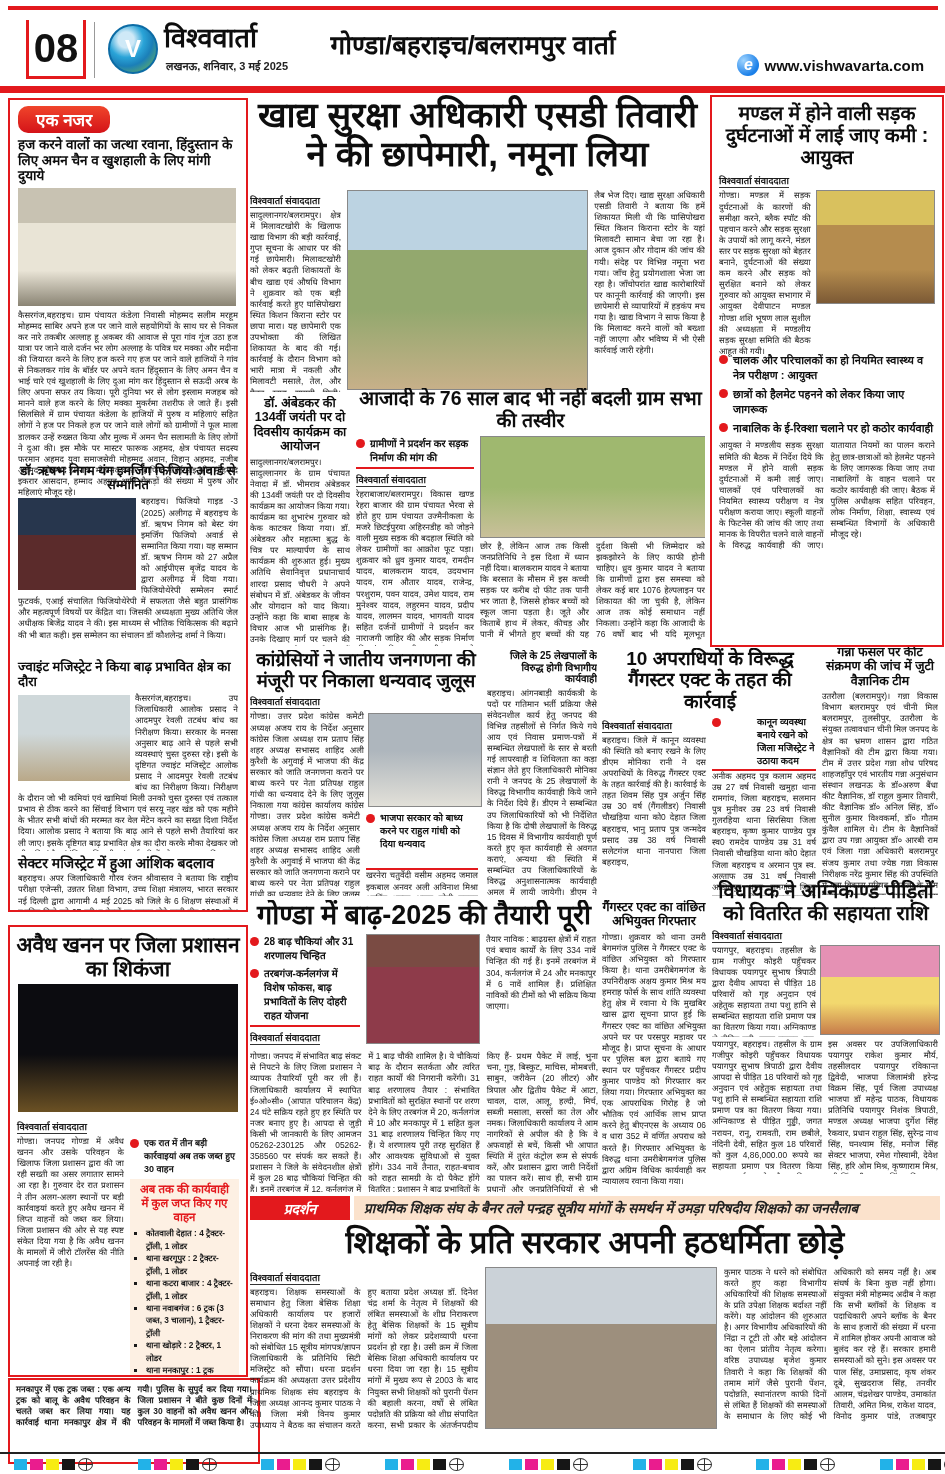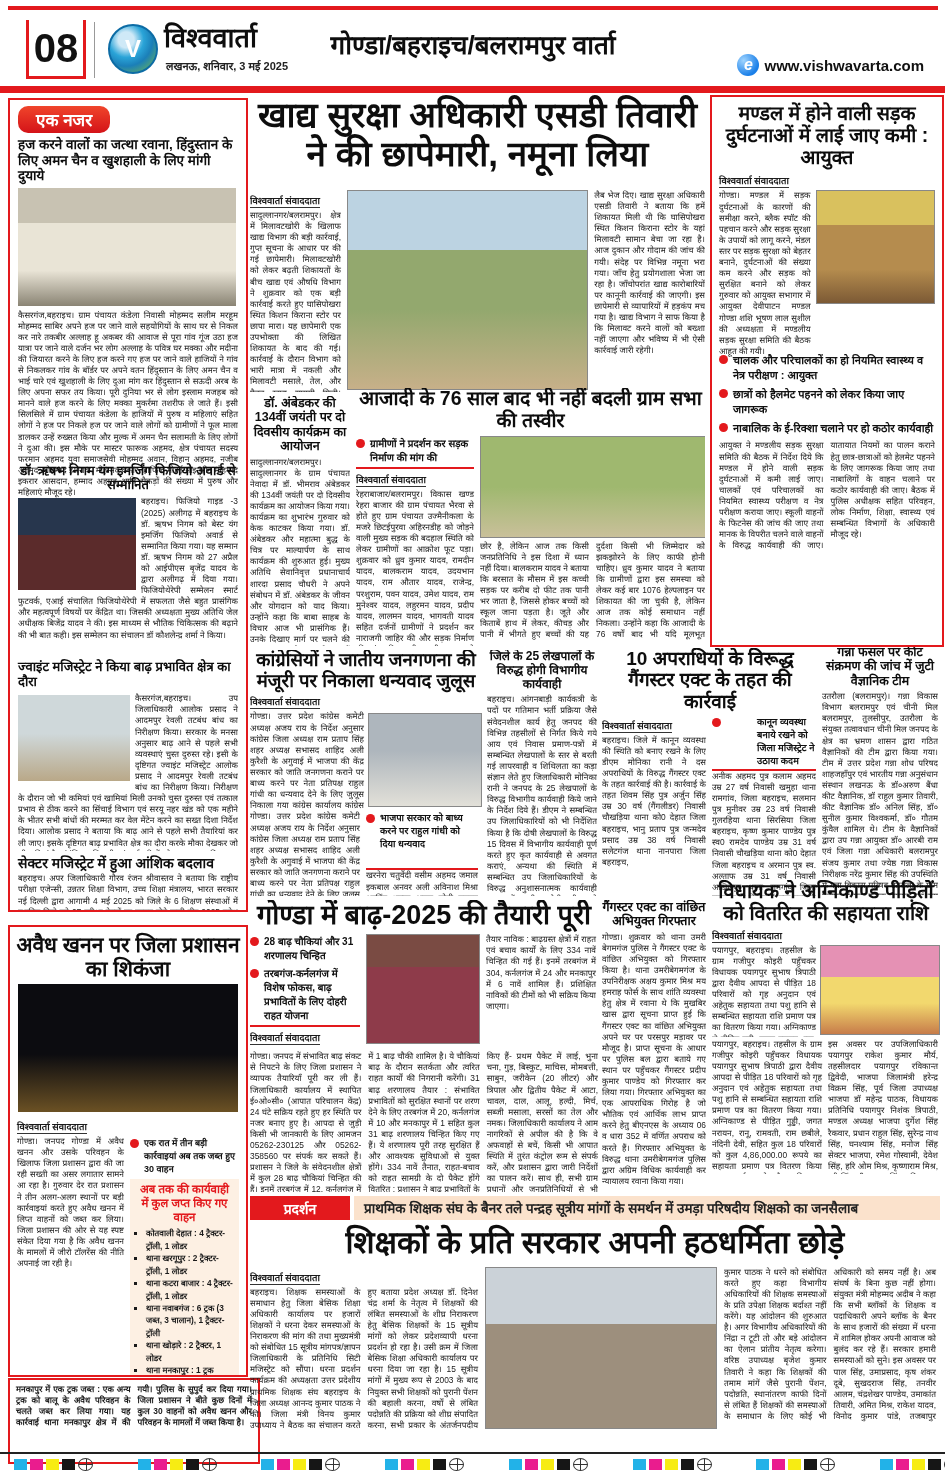--- a/index.html
+++ b/index.html
@@ -189,21 +189,21 @@
         <div class="bullet" style="font-size:9.5px;border-bottom:2px solid #e3191d;padding-bottom:18px;">
           <span class="dot"></span>
           <span>भाजपा सरकार को बाध्य करने पर राहुल गांधी को दिया धन्यवाद</span>
         </div>
         <div class="body" style="height:62px;">खरनेरा चतुर्वेदी वसीम अहमद जमाल इकबाल अनवर अली अविनाश मिश्रा अरविंद शुक्ला अजय सोनी प्रद्युमन शुक्ला, निगम शास्त्री हरिश्चंद्र श्रीवास्तव, सैयद मुजीब अहमद, अकील अहमद, सलीम कुरैशी शिवकुमार दुबे, अफसर अहमद, मंजूर अहमद सहू, बाबा वाजिद अली, सफीक शहजादे, अब्दुल्ला खान आदि मौजूद रहे।</div>
       </div>
     </div>
   </div>
 
   <div class="abs" style="left:487px;top:650px;width:110px;height:246px;">
-    <div class="sub-hl" style="font-size:12px;text-align:center;">जिले के 25 लेखपालों के विरुद्ध होगी विभागीय कार्यवाही</div>
+    <div class="sub-hl" style="font-size:10px;text-align:right;">जिले के 25 लेखपालों के विरुद्ध होगी विभागीय कार्यवाही</div>
     <div class="body" style="height:210px;margin-top:3px;">बहराइच। आंगनबाड़ी कार्यकत्री के पदों पर गतिमान भर्ती प्रक्रिया जैसे संवेदनशील कार्य हेतु जनपद की विभिन्न तहसीलों से निर्गत किये गये आय एवं निवास प्रमाण-पत्रों में सम्बन्धित लेखपालों के स्तर से बरती गई लापरवाही व शिथिलता का कड़ा संज्ञान लेते हुए जिलाधिकारी मोनिका रानी ने जनपद के 25 लेखपालों के विरुद्ध विभागीय कार्यवाही किये जाने के निर्देश दिये हैं। डीएम ने सम्बन्धित उप जिलाधिकारियों को भी निर्देशित किया है कि दोषी लेखपालों के विरुद्ध 15 दिवस में विभागीय कार्यवाही पूर्ण करते हुए कृत कार्यवाही से अवगत कराएं, अन्यथा की स्थिति में सम्बन्धित उप जिलाधिकारियों के विरुद्ध अनुशासनात्मक कार्यवाही अमल में लायी जायेगी। डीएम ने बताया कि जांच में असत्य पाये गये समस्त आय एवं निवास प्रमाण-पत्रों को पोर्टल से निरस्त कर दिया गया है।</div>
   </div>
 
   <div class="abs" style="left:602px;top:648px;width:216px;height:248px;">
     <div class="hl" style="font-size:19px;">10 अपराधियों के विरूद्ध गैंगस्टर एक्ट के तहत की कार्रवाई</div>
     <div style="display:flex;gap:6px;margin-top:3px;">
       <div style="width:104px;">
         <span class="byline">विश्ववार्ता संवाददाता</span>
         <div class="body" style="height:160px;">बहराइच। जिले में कानून व्यवस्था की स्थिति को बनाए रखने के लिए डीएम मोनिका रानी ने दस अपराधियों के विरुद्ध गैंगस्टर एक्ट के तहत कार्रवाई की है। कार्रवाई के तहत शिवम सिंह पुत्र अर्जुन सिंह उम्र 30 वर्ष (गैंगलीडर) निवासी चौखड़िया थाना को0 देहात जिला बहराइच, भानु प्रताप पुत्र जन्मदेव प्रसाद उम्र 38 वर्ष निवासी सलेटगंज थाना नानपारा जिला बहराइच,</div>
       </div>
@@ -278,21 +278,21 @@
       </div>
       <div class="bullet" style="font-size:11px;margin-top:4px;">
         <span class="dot"></span>
           <span>नाबालिक के ई-रिक्शा चलाने पर हो कठोर कार्यवाही</span>
       </div>
       <div class="body cols2" style="height:250px;margin-top:5px;">आयुक्त ने मण्डलीय सड़क सुरक्षा समिति की बैठक में निर्देश दिये कि मण्डल में होने वाली सड़क दुर्घटनाओं में कमी लाई जाए। चालकों एवं परिचालकों का नियमित स्वास्थ्य परीक्षण व नेत्र परीक्षण कराया जाए। स्कूली वाहनों के फिटनेस की जांच की जाए तथा मानक के विपरीत चलने वाले वाहनों के विरुद्ध कार्यवाही की जाए। यातायात नियमों का पालन कराने हेतु छात्र-छात्राओं को हेलमेट पहनने के लिए जागरूक किया जाए तथा नाबालिगों के वाहन चलाने पर कठोर कार्यवाही की जाए। बैठक में पुलिस अधीक्षक सहित परिवहन, लोक निर्माण, शिक्षा, स्वास्थ्य एवं सम्बन्धित विभागों के अधिकारी मौजूद रहे।</div>
     </div>
   </div>
 
   <div class="abs" style="left:250px;top:1196px;width:690px;height:256px;">
-    <div style="display:flex;height:24px;gap:4px;">
+    <div style="display:flex;height:24px;gap:4px;font-style:italic;">
       <div class="kicker" style="width:100px;">प्रदर्शन</div>
       <div class="strip" style="flex:1;">प्राथमिक शिक्षक संघ के बैनर तले पन्द्रह सूत्रीय मांगों के समर्थन में उमड़ा परिषदीय शिक्षको का जनसैलाब</div>
     </div>
     <div class="hl" style="font-size:31px;margin-top:6px;">शिक्षकों के प्रति सरकार अपनी हठधर्मिता छोड़े</div>
     <div style="display:flex;gap:7px;margin-top:6px;">
       <div style="width:228px;">
         <span class="byline">विश्ववार्ता संवाददाता</span>
         <div class="body cols2" style="height:148px;">बहराइच। शिक्षक समस्याओं के समाधान हेतु जिला बेसिक शिक्षा अधिकारी कार्यालय पर हजारों शिक्षकों ने धरना देकर समस्याओं के निराकरण की मांग की तथा मुख्यमंत्री को संबोधित 15 सूत्रीय मांगपत्र/ज्ञापन जिलाधिकारी के प्रतिनिधि सिटी मजिस्ट्रेट को सौंपा। धरना प्रदर्शन कार्यक्रम की अध्यक्षता उत्तर प्रदेशीय प्राथमिक शिक्षक संघ बहराइच के जिला अध्यक्ष आनन्द कुमार पाठक ने की। जिला मंत्री विनय कुमार उपाध्याय ने बैठक का संचालन करते हुए बताया प्रदेश अध्यक्ष डॉ. दिनेश चंद्र शर्मा के नेतृत्व में शिक्षकों की लंबित समस्याओं के शीघ्र निराकरण हेतु बेसिक शिक्षकों के 15 सूत्रीय मांगों को लेकर प्रदेशव्यापी धरना प्रदर्शन हो रहा है। उसी क्रम में जिला बेसिक शिक्षा अधिकारी कार्यालय पर धरना दिया जा रहा है। 15 सूत्रीय मांगों में मुख्य रूप से 2003 के बाद नियुक्त सभी शिक्षकों को पुरानी पेंशन की बहाली करना, वर्षों से लंबित पदोन्नति की प्रक्रिया को शीघ्र संपादित करना, सभी प्रकार के अंतर्जनपदीय एवं अंतः जनपदीय स्थानांतरण, सभी शिक्षकों के लिए सामूहिक बीमा 10 लाख करना, विद्यालय की संचालन अवधि टाइम एवं मोशन के अनुसार ग्रीष्म कालीन प्रातः 7:00 बजे से 12:00 तक कार्य अवधि (5 घंटे किया जाना), विकलांग शिक्षकों हेतु दिव्यांग वाहन भत्ता हेतु आदेश निर्गत करने के लिए लगातार अधिकारियों से वार्ता हो रही है। परंतु विभाग इन समस्याओं को नजरंदाज कर रहा है। जिलाध्यक्ष आनंद</div>
       </div>
       <div class="photo ph-protest" style="width:230px;height:160px;border:1px solid #888;"></div>

